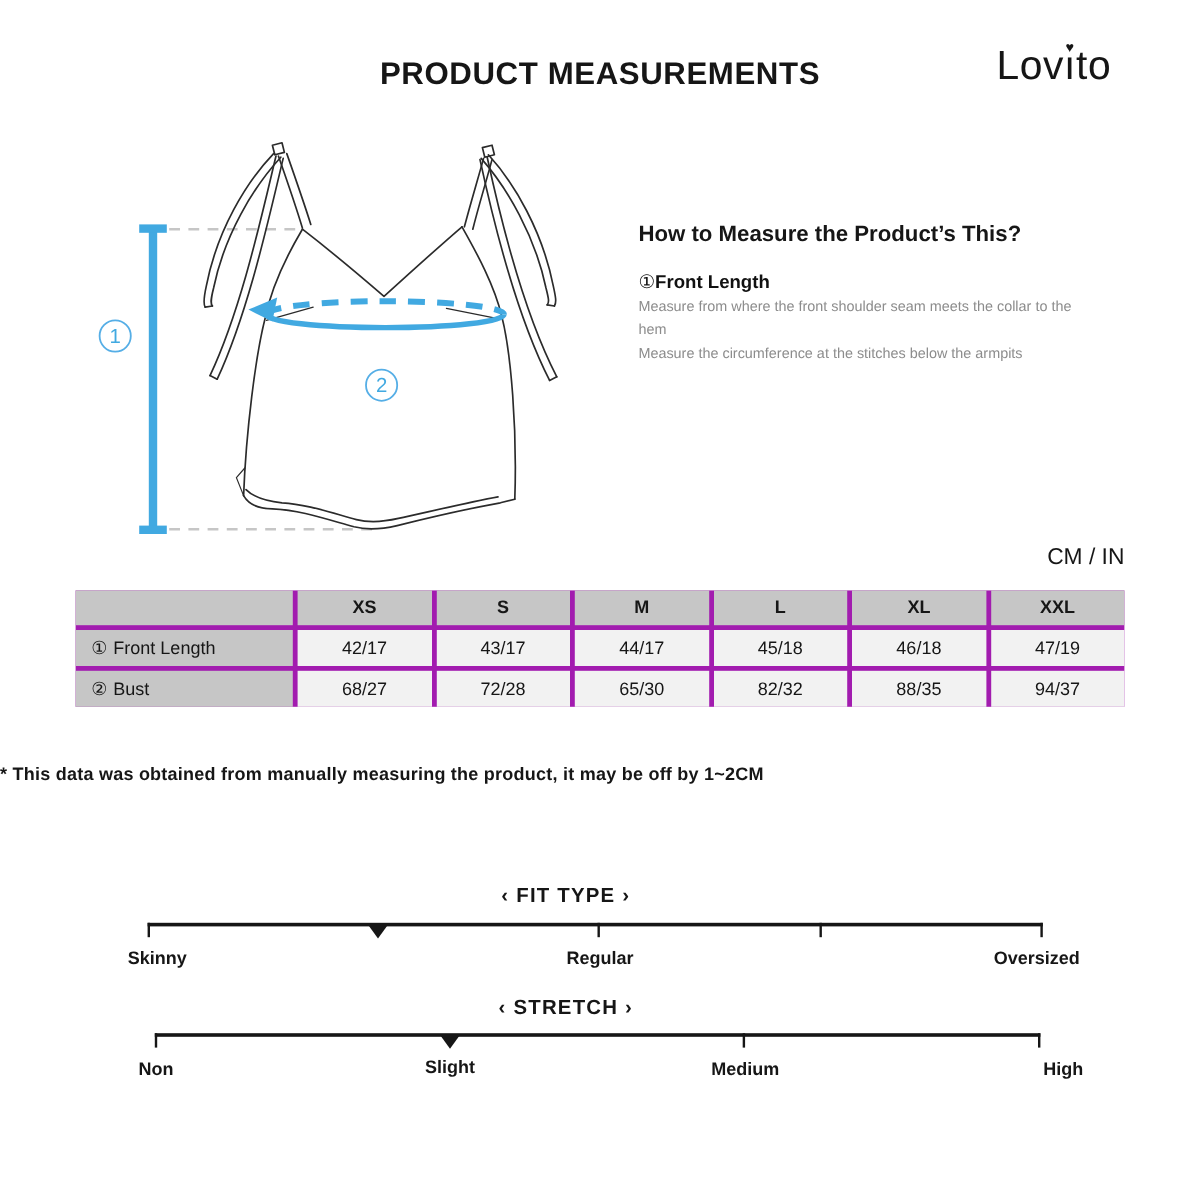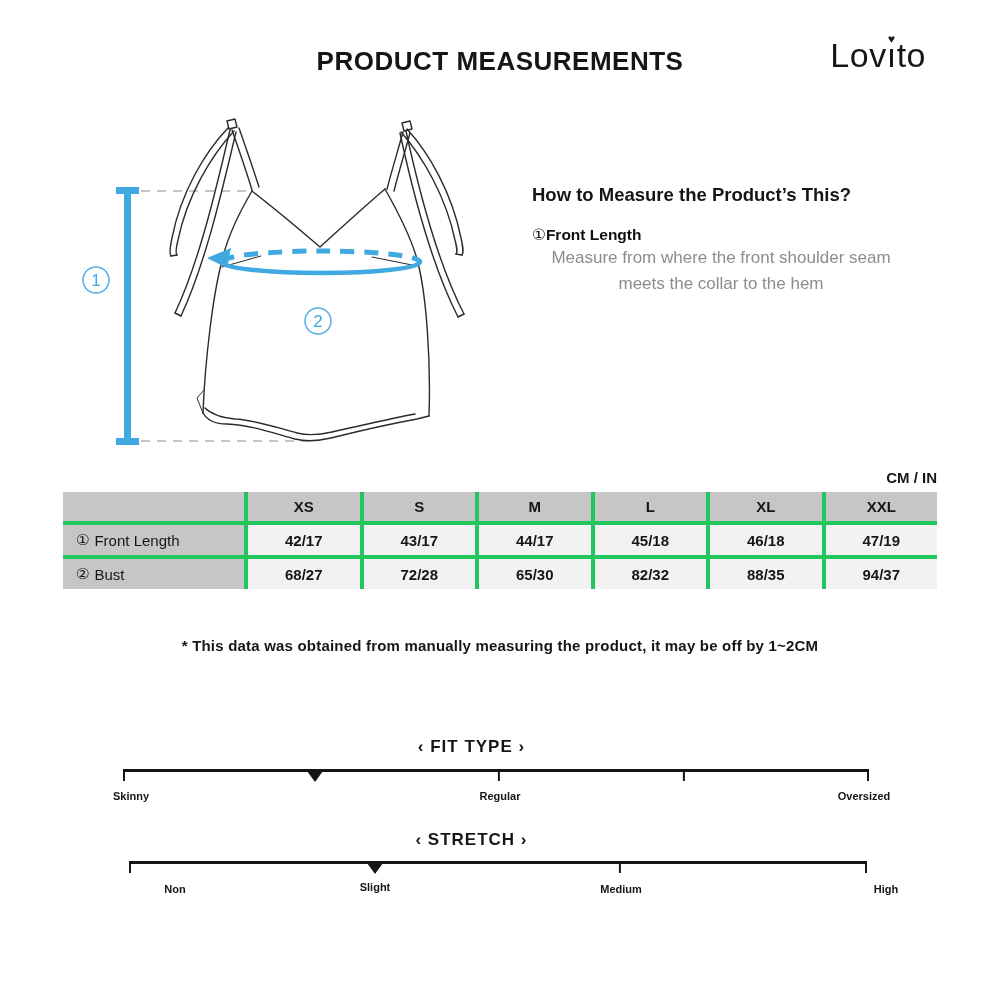--- a/index.html
+++ b/index.html
@@ -29,41 +29,41 @@
   .dash-s{stroke:var(--dash-gray,#c6c6c6);fill:none;stroke-width:2.2;stroke-dasharray:9 7;}
   .marker-circle{stroke:var(--marker-blue,#55aee6);stroke-width:1.5;fill:#fff;}
   .marker-num{fill:var(--accent-blue,#41a9e1);font-size:17px;font-family:"Liberation Sans","DejaVu Sans",sans-serif;}
 
   
   .howto{left:532px;top:184px;width:400px;}
   .howto h2{margin:0 0 10px 0;font-size:18.5px;font-weight:700;}
   .hline{font-size:15.5px;margin:20px 0 1px 0;color:#111;}
   .hline .num{font-weight:400;}
   .hline .lbl{font-weight:700;}
-  .howto p{margin:1px 0 2px 0;width:378px;font-size:17px;line-height:1.55;color:var(--text-gray,#8c8c8c);text-align:center;}
-
-  
-  .unit-label{top:469px;right:63px;font-size:15px;font-weight:700;}
-  .mtable{left:63px;top:492px;width:874px;display:grid;grid-template-columns:181px repeat(6,1fr);grid-template-rows:29px 30px 30px;gap:4px;background:#22c55e;}
+  .howto p{margin:1px 0 2px 0;width:378px;font-size:12px;line-height:1.55;color:var(--text-gray,#8c8c8c);}
+
+  
+  .unit-label{top:454px;right:63px;font-size:19px;font-weight:400;}
+  .mtable{left:63px;top:492px;width:874px;display:grid;grid-template-columns:181px repeat(6,1fr);grid-template-rows:29px 30px 30px;gap:4px;background:#a21caf;}
   .cell{display:flex;align-items:center;justify-content:center;font-size:15px;}
   .cell.head{background:var(--table-head-bg,#c6c6c6);font-weight:700;}
   .cell.rowlabel{background:var(--table-head-bg,#c6c6c6);justify-content:flex-start;padding-left:13px;font-weight:400;}
   .cell.rowlabel .rlbl{margin-left:5px;}
-  .cell.val{background:var(--table-cell-bg,#f2f2f2);font-weight:700;text-align:right;}
-
-  
-  .note{top:637px;left:0;width:1000px;text-align:center;font-size:15px;font-weight:700;letter-spacing:.2px;}
+  .cell.val{background:var(--table-cell-bg,#f2f2f2);font-weight:400;text-align:right;}
+
+  
+  .note{top:637px;left:0;width:1000px;font-size:15px;font-weight:700;letter-spacing:.2px;}
 
   
   .scale-title{left:0;width:943px;text-align:center;font-size:17px;font-weight:700;letter-spacing:1px;}
   .scale-line{height:13px;}
   .sbar{position:absolute;left:0;right:0;top:0;height:2.5px;background:var(--scale-ink,#161616);}
   .stick{position:absolute;top:0;width:2.2px;height:12px;background:var(--scale-ink,#161616);}
   .tri{position:absolute;top:2px;width:0;height:0;border-left:8px solid transparent;border-right:8px solid transparent;border-top:11px solid var(--scale-ink,#161616);transform:translateX(-50%);}
-  .scale-label{position:absolute;transform:translateX(-50%);font-size:11px;font-weight:700;white-space:nowrap;}
+  .scale-label{position:absolute;transform:translateX(-50%);font-size:15px;font-weight:700;white-space:nowrap;}
 </style>
 </head>
 <body>
 
 <div class="abs page-title">PRODUCT MEASUREMENTS</div>
 <div class="abs brand">
   <span>Lov</span><span class="iwrap"><span>ı</span><span class="heart">♥</span></span><span>to</span>
 </div>
 
 <svg class="abs diagram" viewBox="0 0 440 370" xmlns="http://www.w3.org/2000/svg">
@@ -134,20 +134,21 @@
   <g>
     <circle class="marker-circle" cx="263" cy="221" r="13"></circle>
     <text class="marker-num" x="263" y="227" text-anchor="middle">2</text>
   </g>
 </svg>
 
 <section class="abs howto">
   <h2>How to Measure the Product’s This?</h2>
   <div class="hline"><span class="num">①</span><span class="lbl">Front Length</span></div>
   <p>Measure from where the front shoulder seam meets the collar to the hem</p>
+  <p>Measure the circumference at the stitches below the armpits</p>
 </section>
 
 <div class="abs unit-label">CM / IN</div>
 
 <div class="abs mtable">
   <div class="cell head"></div>
   <div class="cell head">XS</div>
   <div class="cell head">S</div>
   <div class="cell head">M</div>
   <div class="cell head">L</div>
@@ -193,16 +194,16 @@
 <span class="scale-label" style="left:864px;top:790px;">Oversized</span>
 
 <div class="abs scale-title" style="top:830px;">‹ STRETCH ›</div>
 <div class="abs scale-line" style="left:129px;top:861px;width:738px;">
   <div class="sbar"></div>
   <div class="stick" style="left:0;"></div>
   <div class="stick" style="left:66.5%;transform:translateX(-50%);"></div>
   <div class="stick" style="right:0;"></div>
   <div class="tri" style="left: 33.4%;"></div>
 </div>
-<span class="scale-label" style="left:130px;top:883px;margin-left:45px;">Non</span>
+<span class="scale-label" style="left:130px;top:883px;">Non</span>
 <span class="scale-label" style="left:375px;top:881px;">Slight</span>
 <span class="scale-label" style="left:621px;top:883px;">Medium</span>
 <span class="scale-label" style="left:864px;top:883px;margin-left:22px;">High</span>
 
 </body></html>

